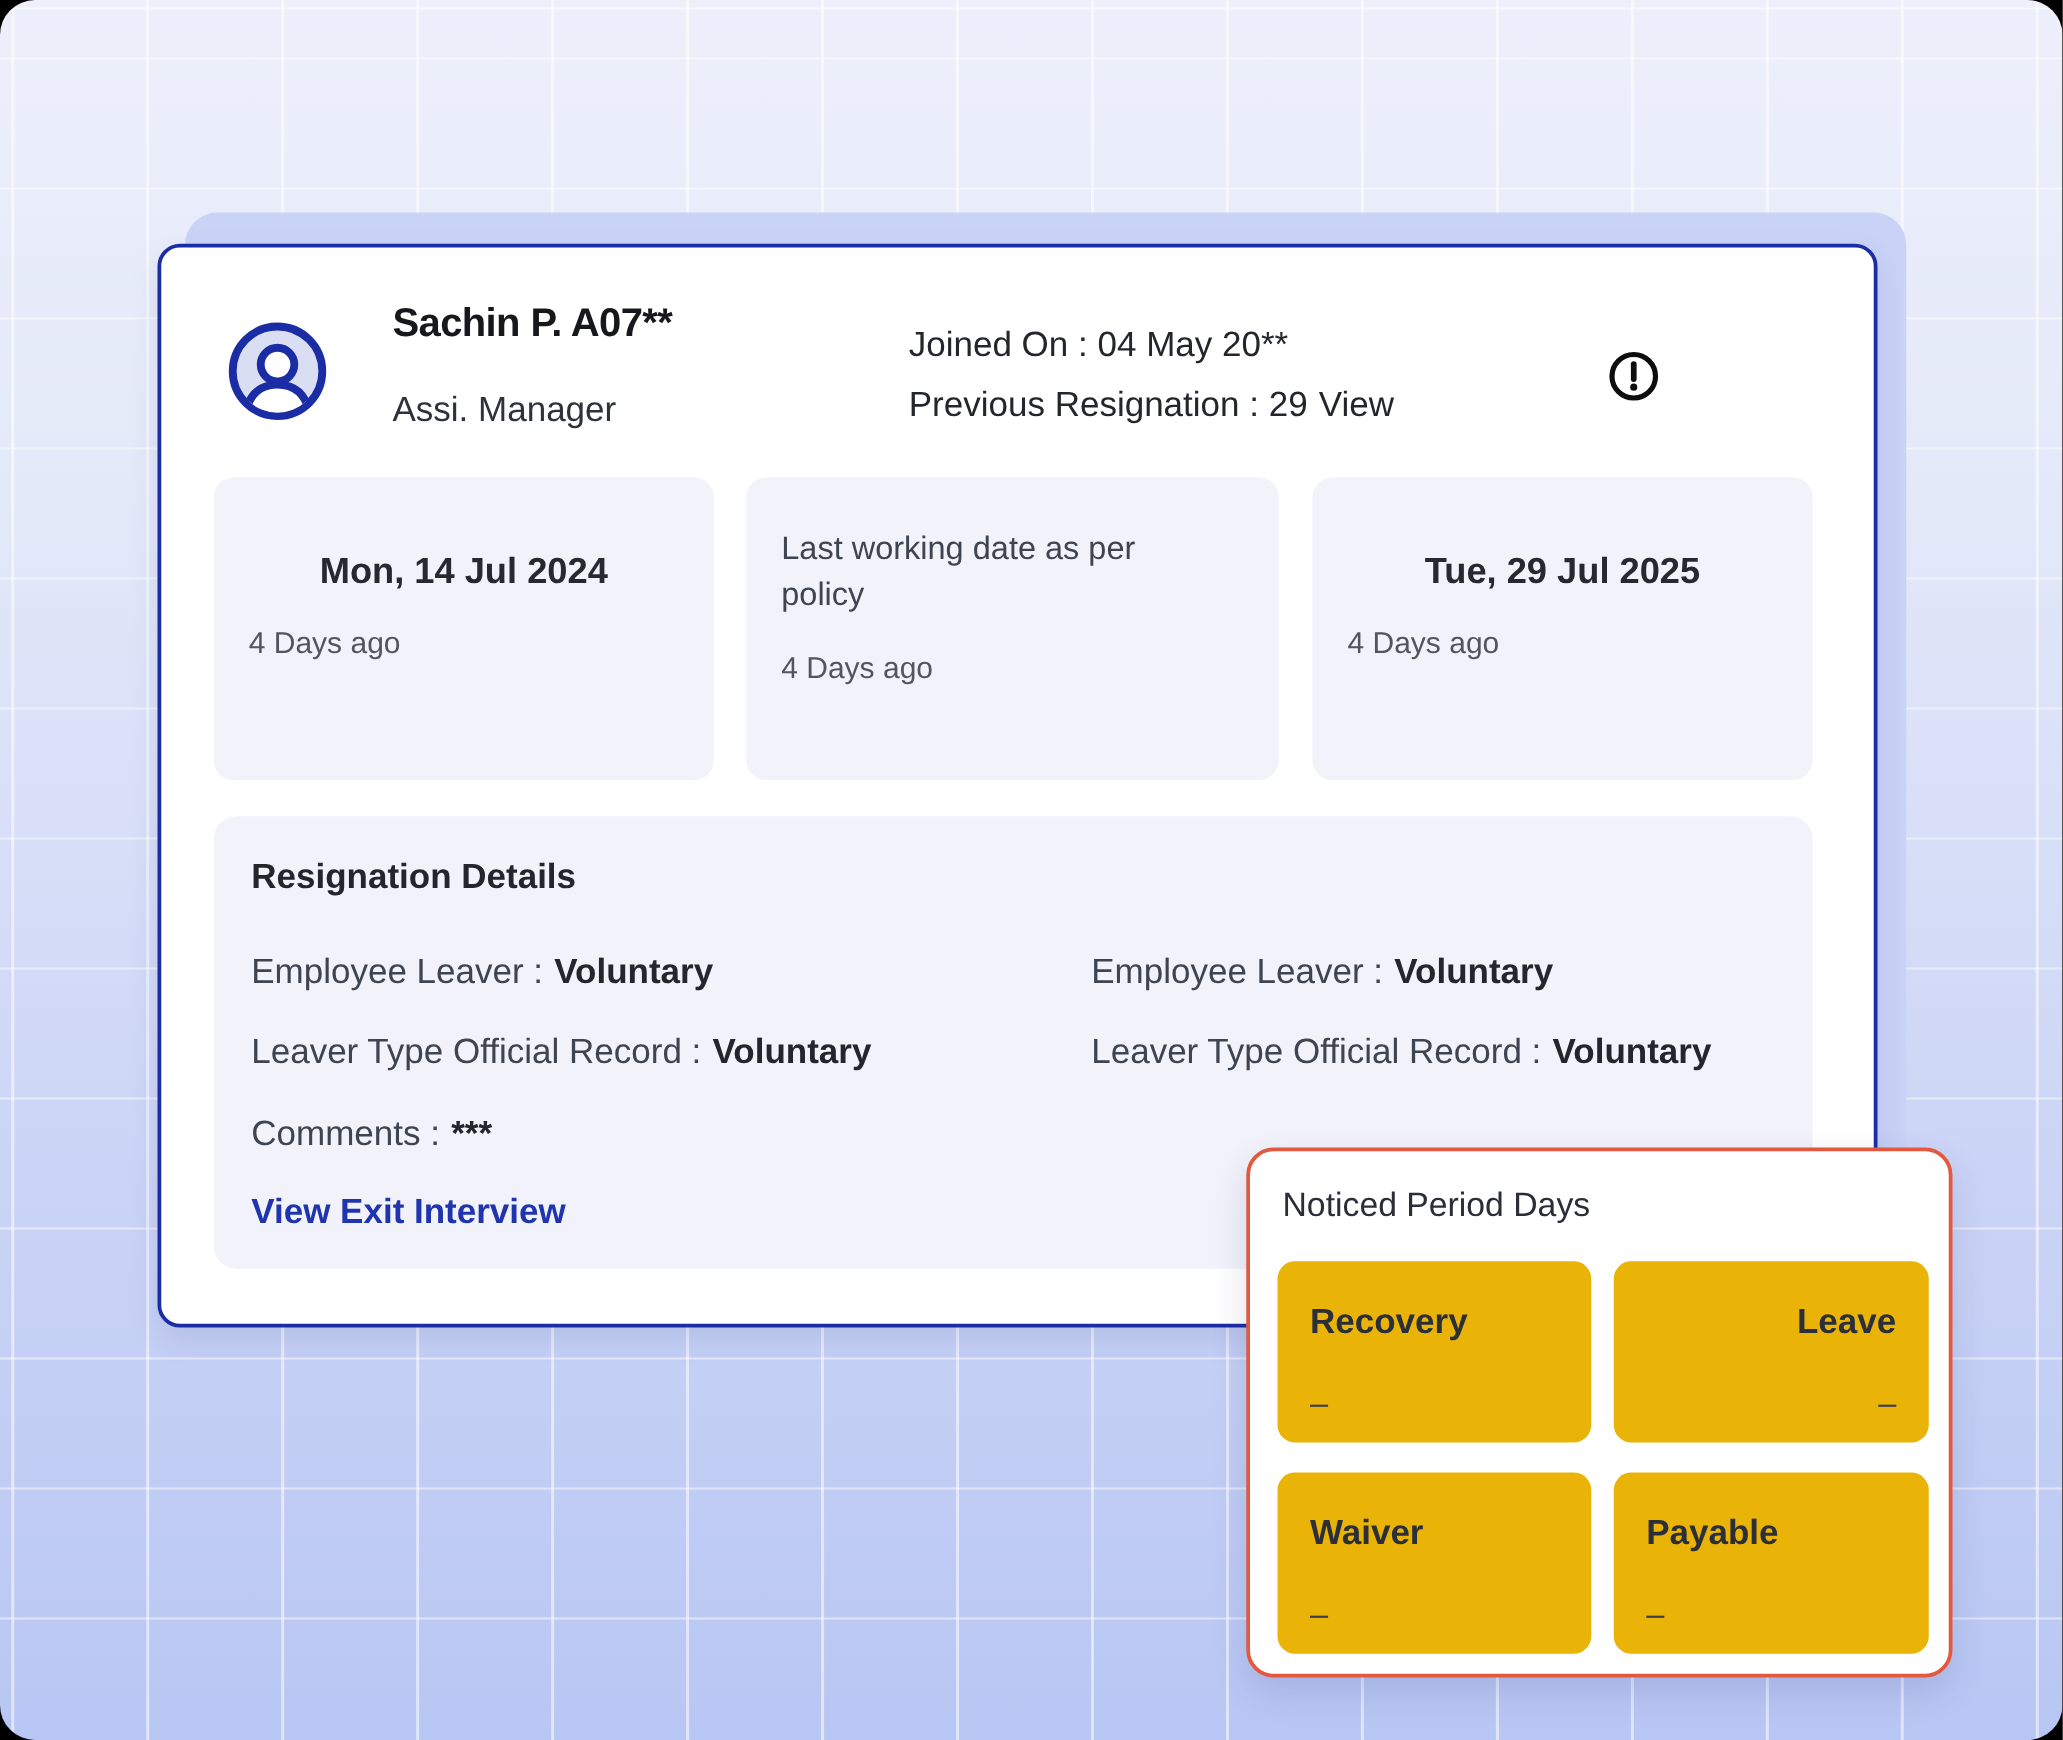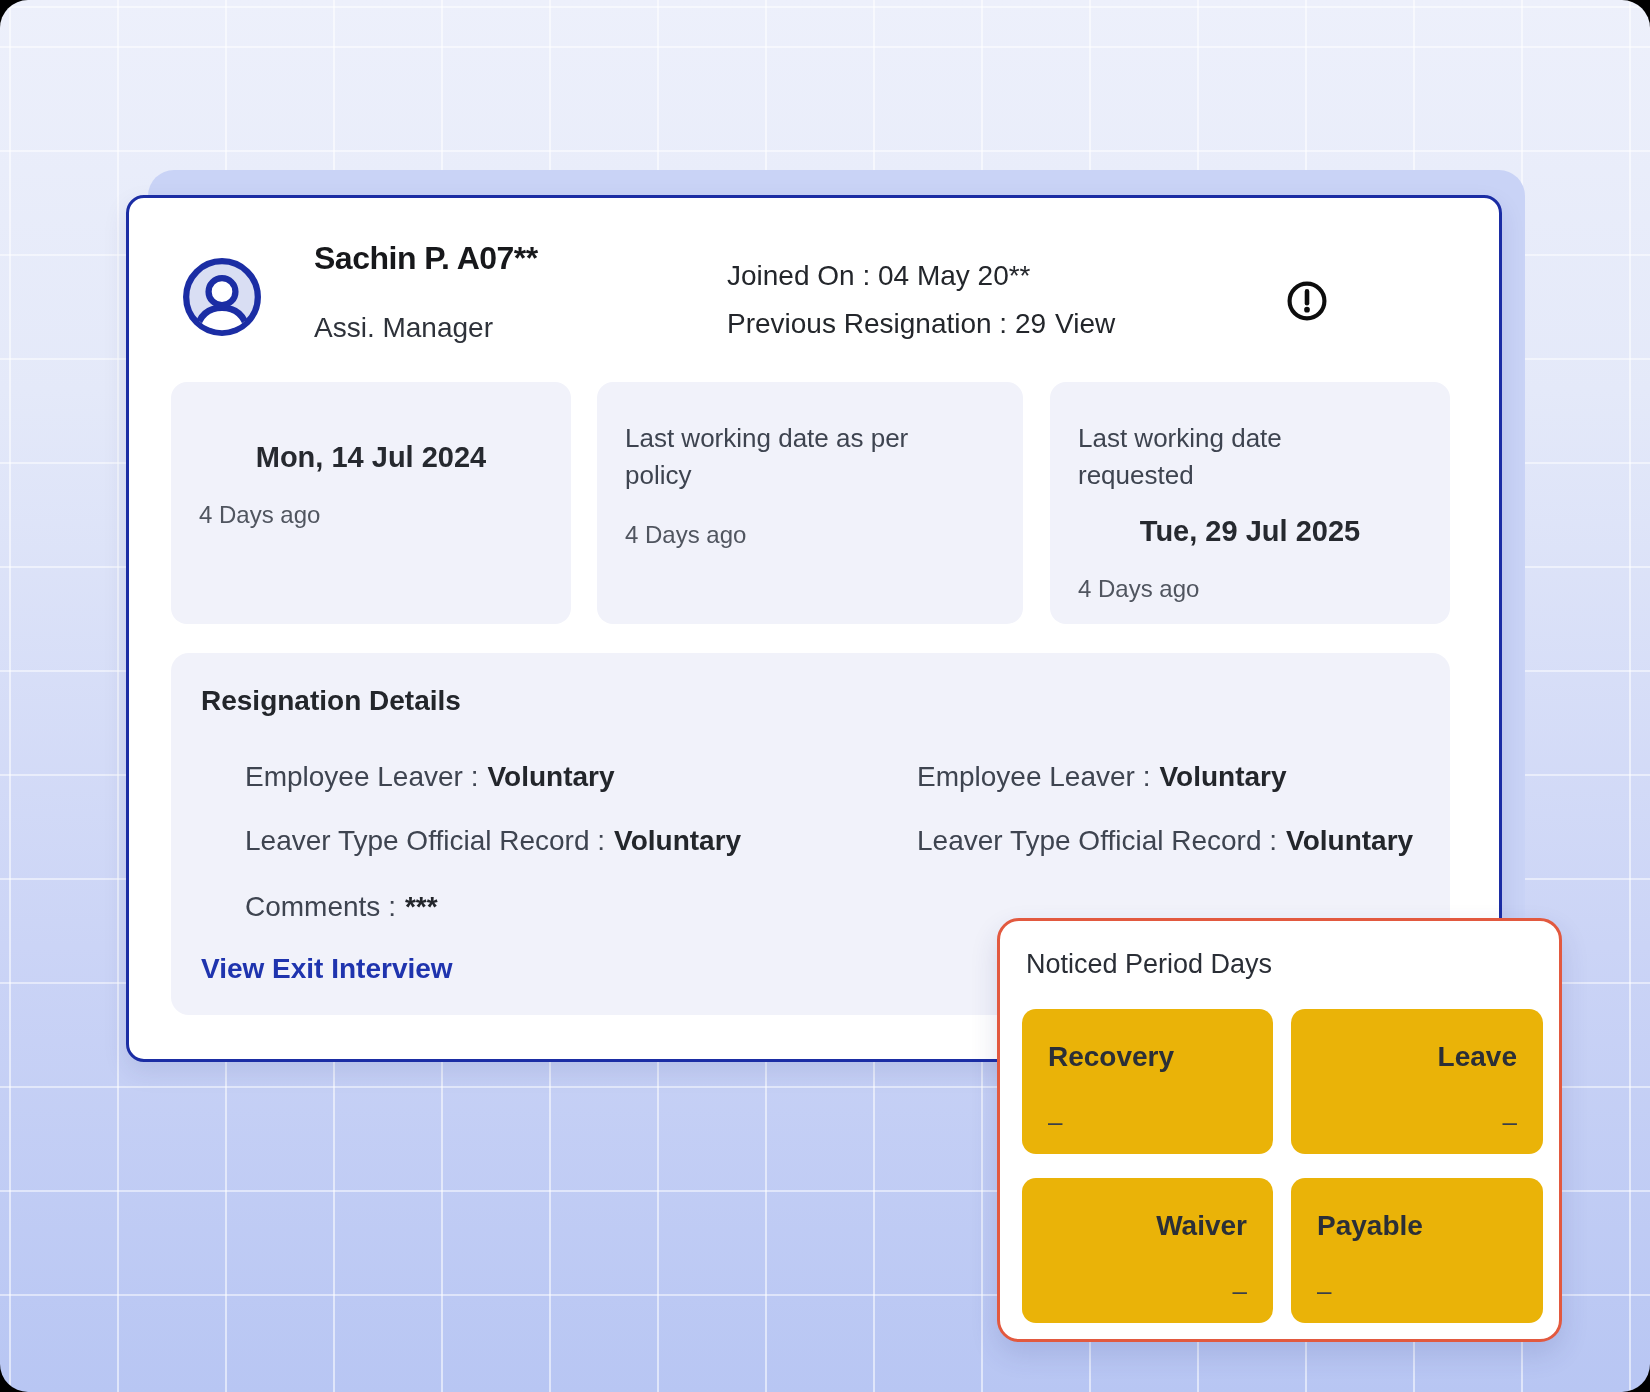--- a/index.html
+++ b/index.html
@@ -65,21 +65,21 @@
   .tile-date { margin-top: 21px; font-size: 29px; font-weight: bold; color: #26292F; text-align: center; }
   .tile-ago  { margin-top: 27px; font-size: 24px; color: #50555F; }
 
   
   .resig {
     position: absolute; left: 42px; top: 455px;
     width: 1279px; height: 362px;
     background: #F1F2FA; border-radius: 18px;
   }
   .resig-title { position: absolute; left: 30px; top: 32px; font-size: 28px; font-weight: bold; color: #23262B; }
-  .detail-row { position: absolute; font-size: 28px; color: #3E4450; white-space: nowrap; margin-left: 44px; }
+  .detail-row { position: absolute; font-size: 28px; color: #3E4450; white-space: nowrap; }
   .detail-row b { font-weight: bold; color: #23262B; margin-left: 9px; }
   .col-l { left: 30px; }
   .col-r { left: 702px; }
   .row-a { top: 108px; }
   .row-b { top: 172px; }
   .row-comments { top: 238px; }
   .exit-link { position: absolute; left: 30px; top: 300px; font-size: 28px; font-weight: bold; color: #1F34AE; cursor: pointer; text-decoration: none; }
 
   
   .noticed {
@@ -94,21 +94,21 @@
   }
   .noticed-title { position: absolute; left: 26px; top: 28px; font-size: 27px; color: #2A2E36; }
   .np-tile {
     position: absolute; width: 251px; height: 145px;
     background: #eab308; border-radius: 14px;
     padding: 32px 26px 16px 26px;
     display: flex; flex-direction: column; justify-content: space-between;
   }
   .np-1 { left: 22px;  top: 88px; }
   .np-2 { left: 291px; top: 88px; width: 252px; text-align: right; }
-  .np-3 { left: 22px;  top: 257px; text-align: right; }
+  .np-3 { left: 22px;  top: 257px; }
   .np-4 { left: 291px; top: 257px; width: 252px; }
   .np-label { font-size: 28px; font-weight: bold; color: #2B2F37; }
   .np-value { font-size: 26px; color: #3A3F49; }
 </style>
 </head>
 <body>
 
 <div class="screen">
 
   <div class="shadow-card"></div>
@@ -148,21 +148,20 @@
 
     <div class="tile tile-1">
       <div class="tile-date">Mon, 14 Jul 2024</div>
       <div class="tile-ago">4 Days ago</div>
     </div>
     <div class="tile tile-2">
       <div class="tile-label">Last working date as per policy</div>
       <div class="tile-ago">4 Days ago</div>
     </div>
     <div class="tile tile-3">
-      <div class="tile-label">Last working date requested</div>
       <div class="tile-date">Tue, 29 Jul 2025</div>
       <div class="tile-ago">4 Days ago</div>
     </div>
 
     <div class="resig">
       <div class="resig-title">Resignation Details</div>
 
       <div class="detail-row col-l row-a"><span>Employee Leaver :</span><b>Voluntary</b></div>
 
       <div class="detail-row col-r row-a"><span>Employee Leaver :</span><b>Voluntary</b></div>

